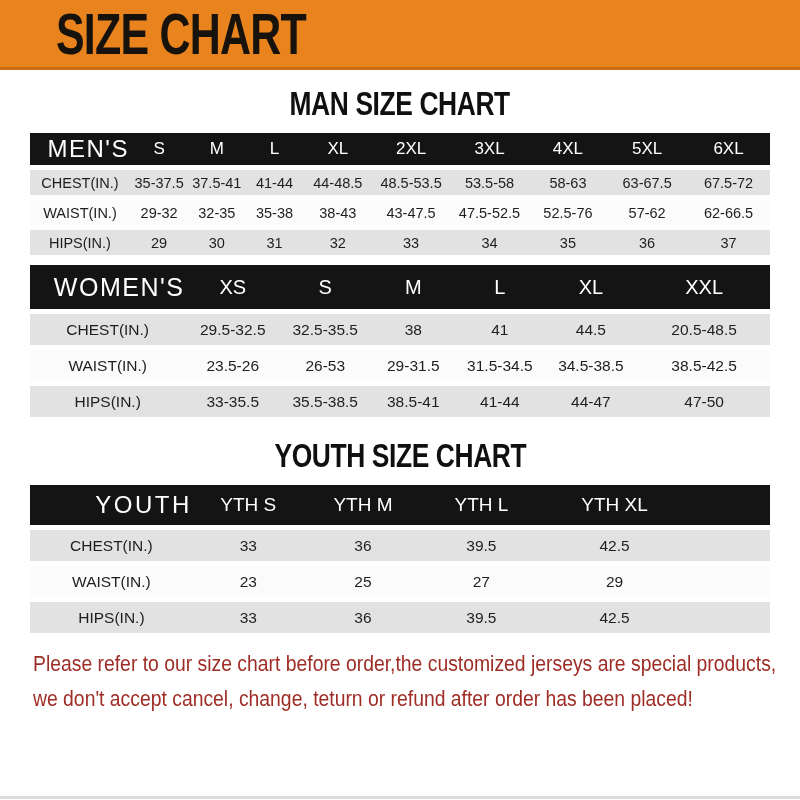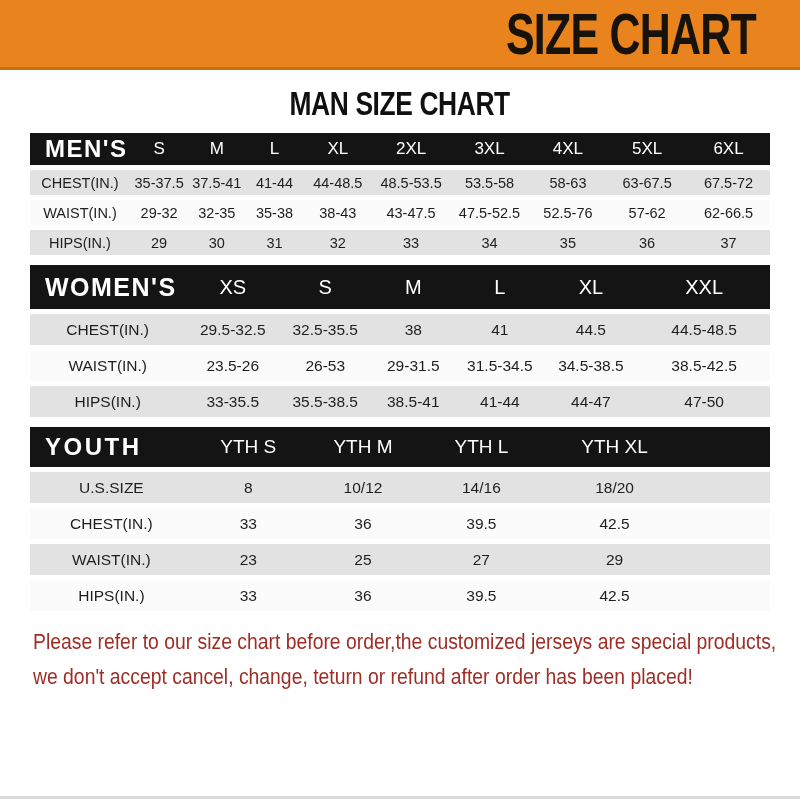--- a/index.html
+++ b/index.html
@@ -9,21 +9,21 @@
     background:#ffffff;
     font-family:"Liberation Sans",sans-serif;
     overflow:hidden;
   }
   
   .banner{
     height:70px;
     background:var(--banner_bg,#E9831D);
     border-bottom:3px solid var(--banner_edge,#C96F10);
     box-sizing:border-box;
-    display:flex;align-items:center;justify-content:flex-end;padding-left:12px;
+    display:flex;align-items:center;justify-content:flex-start;padding-left:12px;
   }
   .banner-title{
     font-size:58px;font-weight:700;color:#18120C;
     letter-spacing:-1px;line-height:1;
     display:inline-block;transform:scaleX(0.74);
     white-space:nowrap;
   }
   
   .section-heading{
     margin:14px 0 4px 0;
@@ -39,22 +39,22 @@
   table.size-table{
     width:740px;margin:0 auto;
     border-collapse:separate;border-spacing:0 5px;
     table-layout:fixed;
   }
   .size-table thead th{
     background:var(--header_bar,#141414);
     color:#ffffff;font-weight:400;text-align:center;vertical-align:middle;
   }
   .size-table thead th.corner{
-    text-align:left;padding-left:15px;
-    font-weight:700;letter-spacing:1.5px;
+    text-align:right;padding-left:15px;
+    font-weight:400;letter-spacing:1.5px;
   }
   .size-table tbody th,.size-table tbody td{
     font-weight:400;color:#1E1E1E;text-align:center;vertical-align:middle;
   }
   .size-table tbody tr:nth-child(odd) > *{background:var(--row_shaded,#E2E2E2);}
   .size-table tbody tr:nth-child(even) > *{background:var(--row_plain,#FBFBFB);}
 
   .men thead th{height:30px;font-size:17px;}
   .men thead th.corner{font-size:24px;}
   .men tbody th,.men tbody td{height:23px;font-size:14.5px;}
@@ -182,21 +182,21 @@
         </tr>
       </thead>
       <tbody>
         <tr>
           <th>CHEST(IN.)</th>
           <td>29.5-32.5</td>
           <td>32.5-35.5</td>
           <td>38</td>
           <td>41</td>
           <td>44.5</td>
-          <td>44.5-48.5</td>
+          <td>20.5-48.5</td>
         </tr>
         <tr>
           <th>WAIST(IN.)</th>
           <td>23.5-26</td>
           <td>26-53</td>
           <td>29-31.5</td>
           <td>31.5-34.5</td>
           <td>34.5-38.5</td>
           <td>38.5-42.5</td>
         </tr>
@@ -207,20 +207,23 @@
           <td>38.5-41</td>
           <td>41-44</td>
           <td>44-47</td>
           <td>47-50</td>
         </tr>
       </tbody>
     </table>
 </div>
 
 <div class="chart-section">
+  <h2 class="section-heading">
+    <span class="cond">YOUTH SIZE CHART</span>
+  </h2>
   <table class="size-table youth">
     <colgroup>
       <col style="width:22%">
         <col style="width:15%">
         <col style="width:16%">
         <col style="width:16%">
       <col style="width:20%">
         <col style="width:11%">
     </colgroup>
   <thead>
@@ -228,28 +231,20 @@
           <th class="corner">YOUTH</th>
           <th>YTH S</th>
           <th>YTH M</th>
           <th>YTH L</th>
           <th>YTH XL</th>
           <th></th>
         </tr>
       </thead>
       <tbody>
         <tr>
-          <th>U.S.SIZE</th>
-          <td>8</td>
-          <td>10/12</td>
-          <td>14/16</td>
-          <td>18/20</td>
-          <td></td>
-        </tr>
-        <tr>
           <th>CHEST(IN.)</th>
           <td>33</td>
           <td>36</td>
           <td>39.5</td>
           <td>42.5</td>
           <td></td>
         </tr>
         <tr>
           <th>WAIST(IN.)</th>
           <td>23</td>

